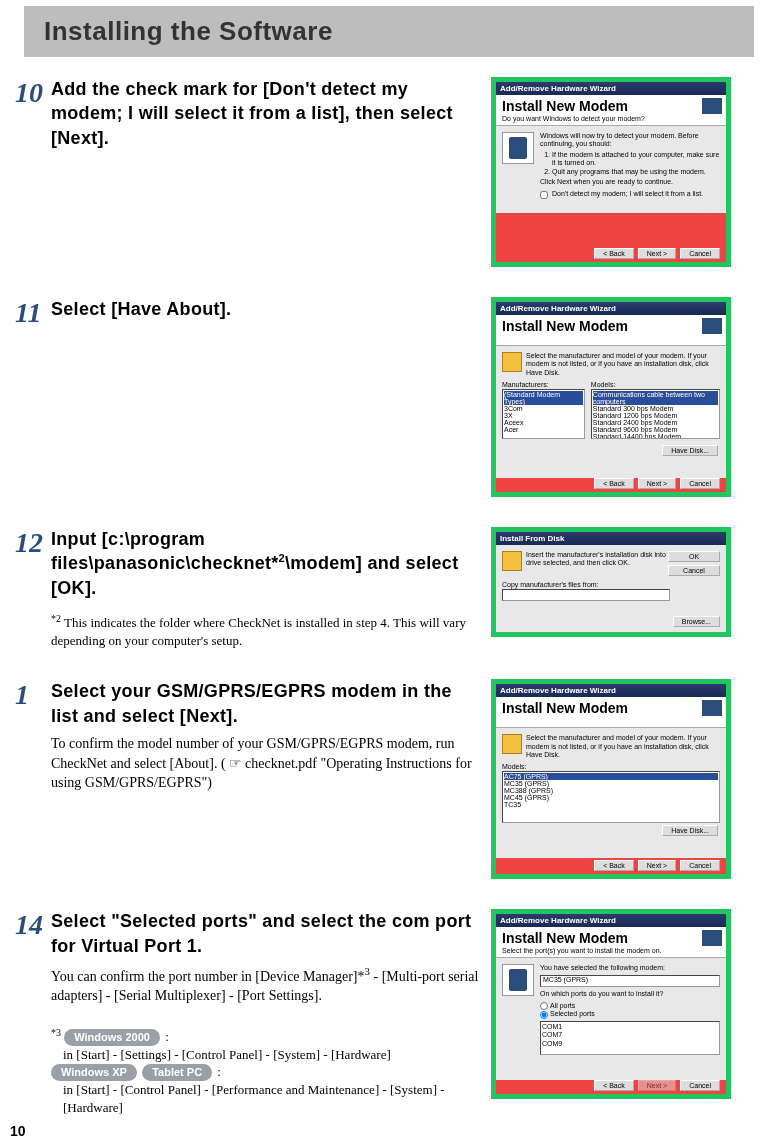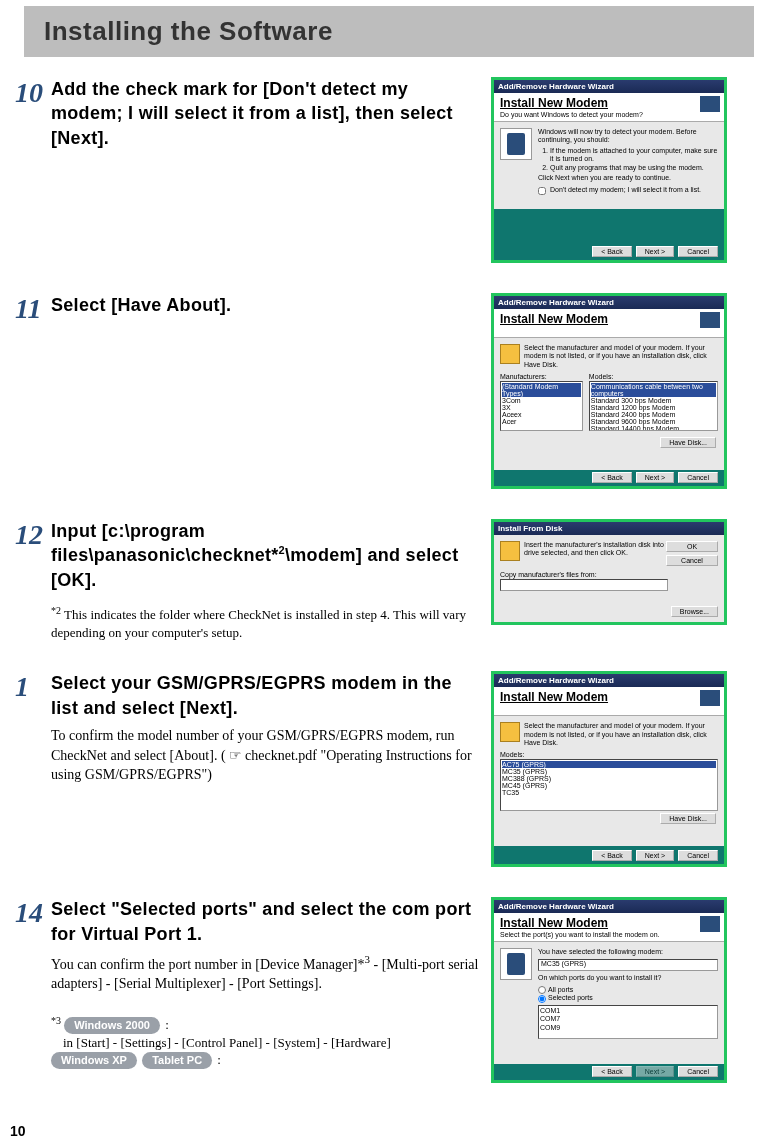--- a/index.html
+++ b/index.html
@@ -61,39 +61,38 @@
     margin-top: 12px;
     font-family: Georgia, 'Times New Roman', serif;
   }
   .sup {
     font-size: 11px;
     vertical-align: super;
   }
   .screenshot {
     flex: 0 0 230px;
     height: 150px;
-    background: #0f766e;
-    border: 3px solid #22c55e;
+    background: #ef4444;
+    border: 5px solid #22c55e;
     position: relative;
     font-size: 8px;
     overflow: hidden;
   }
   .ss-titlebar {
     background: linear-gradient(#2a3b6e,#1a2a55);
     color: #fff;
     font-weight: bold;
     font-size: 8px;
     padding: 2px 4px;
   }
   .ss-subtitle {
     font-weight: bold;
-    font-size: 12px;
+    font-size: 14px;
     padding: 3px 6px 1px 6px;
     background: #fff;
-    text-decoration: underline;
   }
   .ss-subtext {
     font-size: 7px;
     padding: 0 6px 3px 6px;
     background: #fff;
     border-bottom: 1px solid #aaa;
   }
   .ss-body {
     display: flex;
     padding: 6px;
@@ -376,20 +375,21 @@
       <div class="step-head">Select "Selected ports" and select the com port for Virtual Port 1.</div>
       <div class="step-body">
         <span>You can confirm the port number in [Device Manager]*</span><span class="sup">3</span><span> - [Multi-port serial adapters] - [Serial Multiplexer] - [Port Settings].</span>
       </div>
       <div class="note" style="margin-top:20px;">
         <span class="sup" style="font-size:10px;">*3</span>
         <span class="os-pill">Windows 2000</span>&nbsp;:<br>
         <span style="display:inline-block; padding-left:12px;">in [Start] - [Settings] - [Control Panel] - [System] - [Hardware]</span><br>
         <span class="os-pill">Windows XP</span>
         <span class="os-pill">Tablet PC</span> :<br>
+        <span style="display:inline-block; padding-left:12px;">in [Start] - [Control Panel] - [Performance and Maintenance] - [System] - [Hardware]</span>
       </div>
     </div>
     <div class="screenshot ss-14">
       <div class="ss-titlebar">Add/Remove Hardware Wizard</div>
       <div class="ss-subtitle">Install New Modem</div>
       <div class="ss-subtext">Select the port(s) you want to install the modem on.</div>
       <div class="corner-icon"></div>
       <div class="ss-body" style="min-height:110px;">
         <div class="ss-icon">
               <div class="phone-icon"></div>

